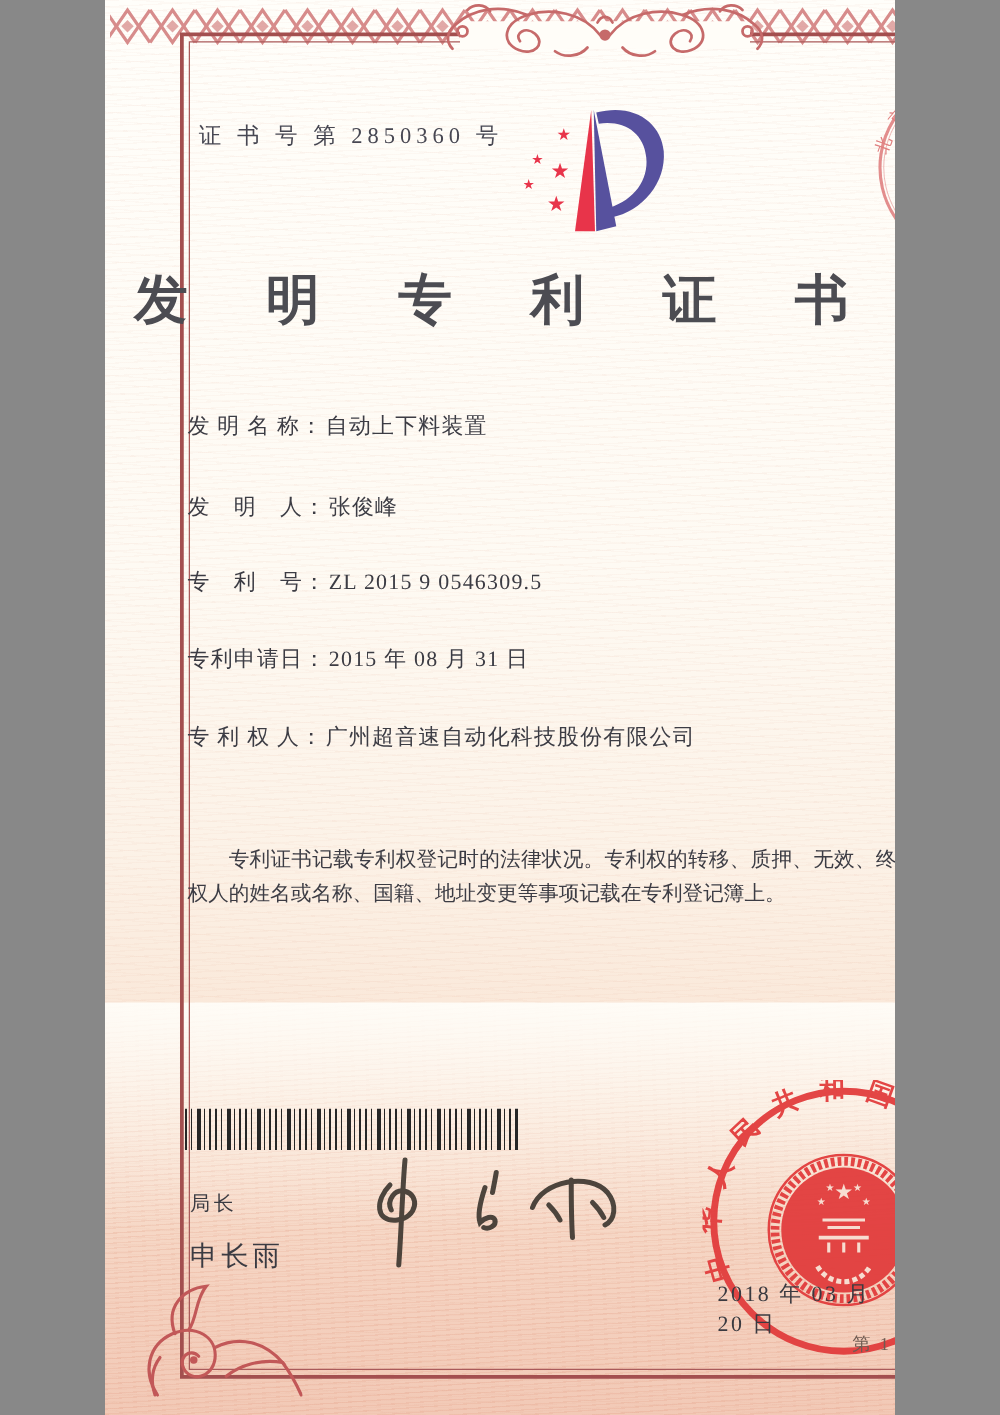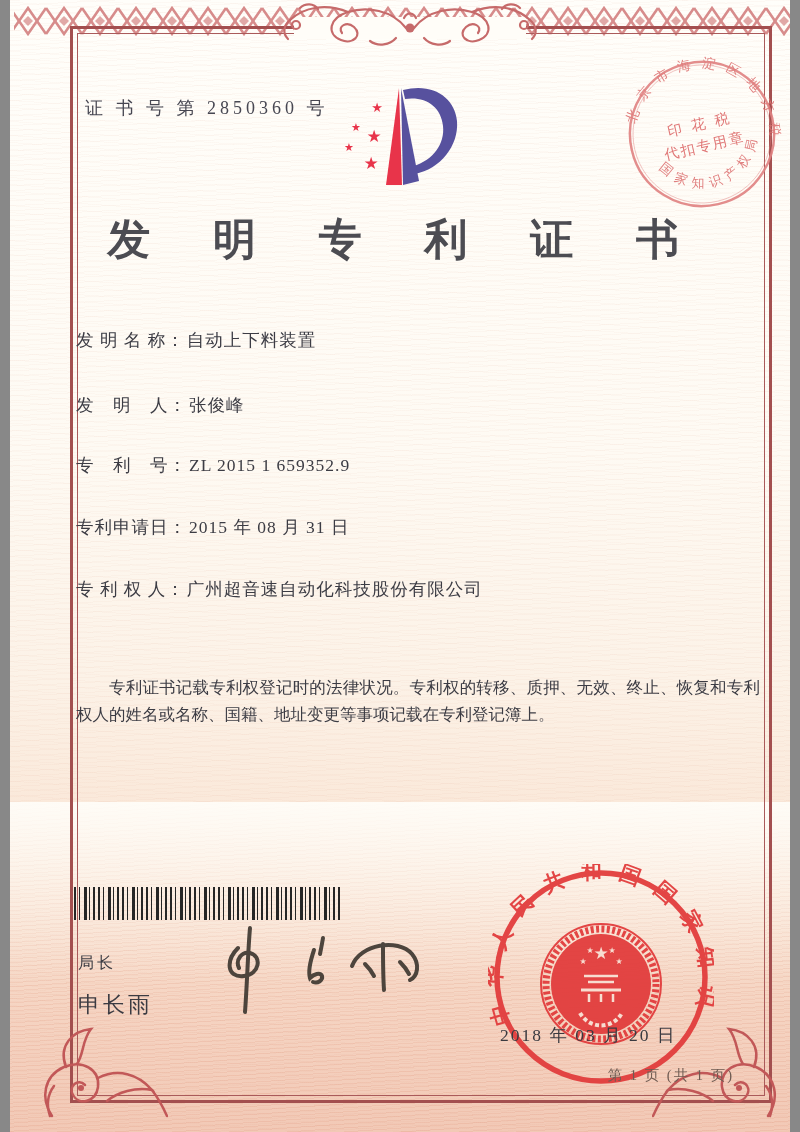--- a/index.html
+++ b/index.html
@@ -1,18 +1,18 @@
 <!DOCTYPE html>
 <html><head>
 <meta charset="utf-8">
 <style>
   * { margin:0; padding:0; box-sizing:border-box; }
   html,body { background:#888; }
   .page {
-    position:relative; width:780px; height:1132px; margin:0 auto; overflow:hidden;
+    position:relative; width:632px; height:1132px; margin:0 auto; overflow:hidden;
     font-family:"Liberation Serif","DejaVu Serif",serif; color:#3c3c44;
     background:linear-gradient(180deg,#fffefa 0%,#fefaf3 40%,#fcf2e7 60%,#f9e3d2 78%,#f5d3c1 90%,#f2c9b6 100%);
   }
   .waves { position:absolute; inset:0; pointer-events:none;
     background:
       repeating-linear-gradient(177deg, rgba(210,125,95,0.045) 0 1px, transparent 1px 5px),
       repeating-linear-gradient(184deg, rgba(210,125,95,0.035) 0 1px, transparent 1px 7px);
   }
   .waves-bottom { position:absolute; left:0; right:0; bottom:0; height:330px; pointer-events:none;
     background:
@@ -167,21 +167,21 @@
 
   <div class="title">发 明 专 利 证 书</div>
 
   <div class="field f0">
     <span class="lab">发 明 名 称：</span><span class="val">自动上下料装置</span>
   </div>
   <div class="field f1">
     <span class="lab">发　明　人：</span><span class="val">张俊峰</span>
   </div>
   <div class="field f2">
-    <span class="lab">专　利　号：</span><span class="val">ZL 2015 1 659352.9</span>
+    <span class="lab">专　利　号：</span><span class="val">ZL 2015 9 0546309.5</span>
   </div>
   <div class="field f3">
     <span class="lab">专利申请日：</span><span class="val">2015 年 08 月 31 日</span>
   </div>
   <div class="field f4">
     <span class="lab">专 利 权 人：</span><span class="val">广州超音速自动化科技股份有限公司</span>
   </div>
 
   <div class="body-text">
     <p>专利证书记载专利权登记时的法律状况。专利权的转移、质押、无效、终止、恢复和专利权人的姓名或名称、国籍、地址变更等事项记载在专利登记簿上。</p>

